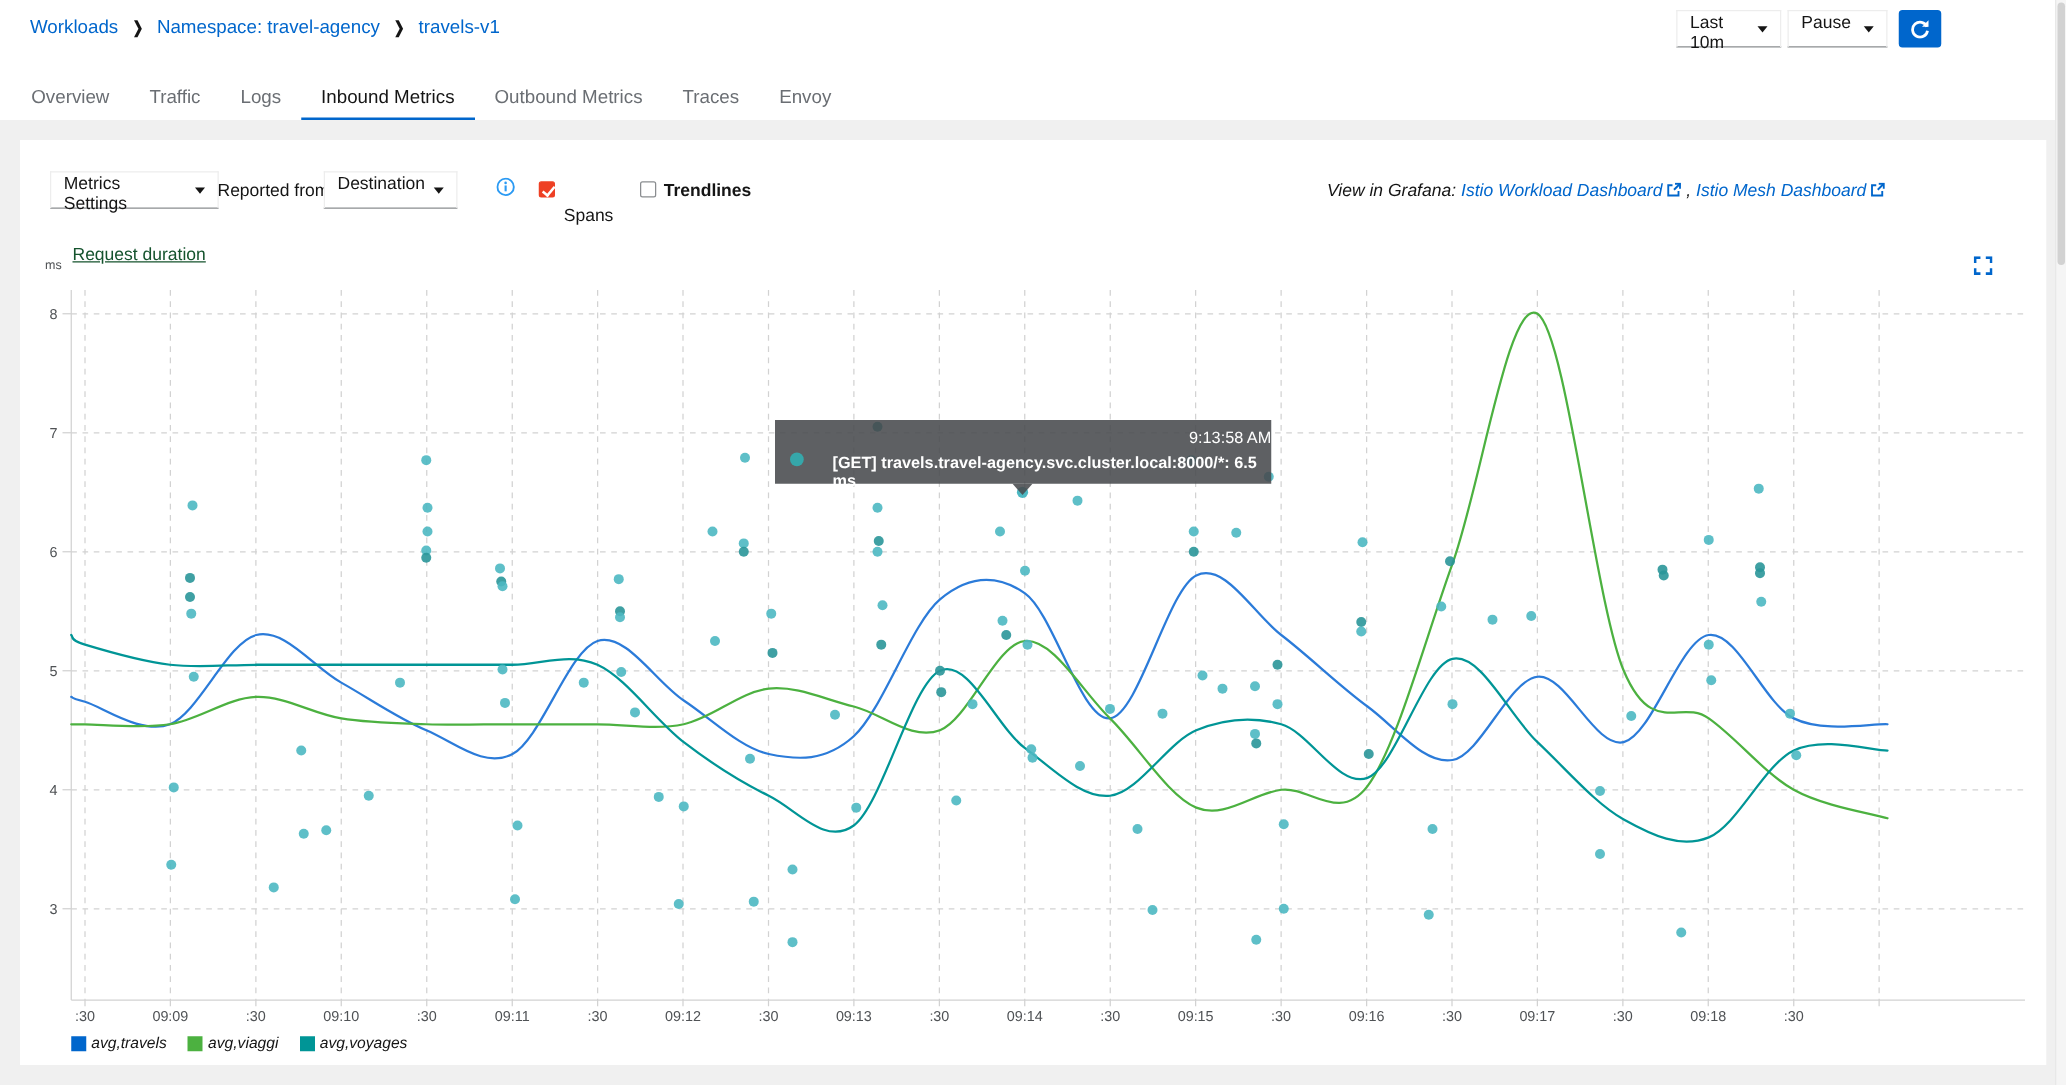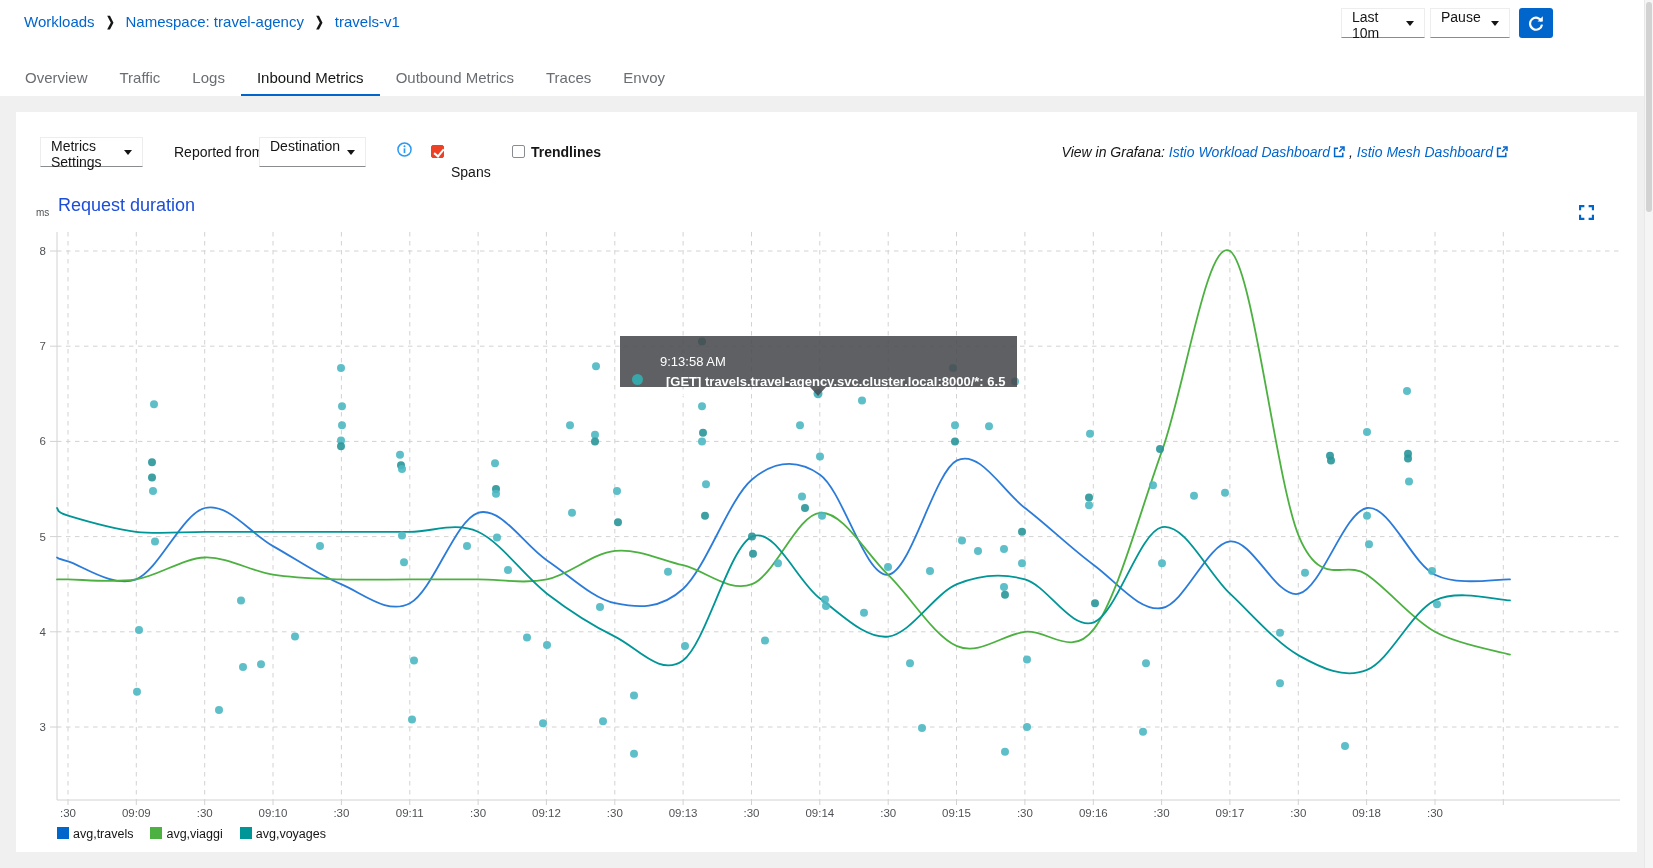--- a/index.html
+++ b/index.html
@@ -28,49 +28,49 @@
   .tabs{position:absolute;left:0;top:63px;right:0;height:33px;display:flex;align-items:flex-end;
     border-bottom:1px solid #d2d2d2;padding-left:9px;background:#fff;}
   .tab{font-size:15px;color:#6a6e73;padding:8px 16px 10px 16px;cursor:pointer;position:relative;}
   .tab.active{color:#151515;}
   .tab.active:after{content:"";position:absolute;left:0;right:0;bottom:-1px;height:3px;background:#0066cc;}
   
   .content-bg{position:absolute;left:0;top:96px;right:0;bottom:0;background:#f0f0f0;}
   .card{position:absolute;left:16px;top:112px;right:16px;bottom:16px;background:#ffffff;}
   
   .toolbar-label{position:absolute;font-size:14px;color:#151515;}
-  .sel-metrics{position:absolute;left:40px;top:137px;width:103px;}
+  .sel-metrics{position:absolute;left:40px;top:137px;width:135px;}
   .lbl-reported{left:174px;top:144px;}
   .sel-dest{position:absolute;left:259px;top:137px;width:107px;}
   .info-icon{position:absolute;left:397px;top:142px;width:15px;height:15px;cursor:pointer;}
   .cb{position:absolute;width:13px;height:13px;border:1px solid #8a8d90;background:#fff;border-radius:2px;
     top:145px;cursor:pointer;box-sizing:border-box;}
   .cb.checked{background:#ee4024;border-color:#ee4024;}
   .cb.checked:after{content:"";position:absolute;left:3.5px;top:0.5px;width:4px;height:8px;
     border:solid #fff;border-width:0 2px 2px 0;transform:rotate(40deg);}
   .cb-spans{left:431px;}  .lbl-spans{left:451px;top:144px;margin-top:20px;}
   .cb-trend{left:512px;}  .lbl-trend{left:531px;top:144px;font-weight:bold;}
   .grafana{position:absolute;right:145px;top:144px;font-size:14px;color:#151515;display:flex;align-items:flex-end;gap:4px;font-style:italic;}
   .g-link{color:#0066cc;cursor:pointer;display:inline-flex;align-items:center;gap:3px;}
   
-  .chart-title{position:absolute;left:58px;top:195px;font-size:18px;color:#1d4ed8;}
+  .chart-title{position:absolute;left:58px;top:195px;font-size:14px;color:#14532d;text-decoration:underline;}
   .y-unit{position:absolute;left:36px;top:207px;font-size:10px;color:#4f5255;}
   .expand-icon{position:absolute;left:1579px;top:205px;width:15px;height:15px;cursor:pointer;}
   #plot{position:absolute;left:0;top:0;width:1653px;height:868px;z-index:2;}
   
   .tooltip{position:absolute;left:620px;top:336px;width:397px;height:51px;z-index:3;
     background:rgba(72,74,77,0.88);color:#fff;font-size:13px;}
-  .tt-title{text-align:left;margin-top:18px;padding-left:40px;}
+  .tt-title{text-align:right;margin-top:6px;}
   .tt-row{display:flex;align-items:flex-start;margin:5px 0 0 12px;gap:23px;font-weight:bold;}
   .tt-dot{width:11px;height:11px;border-radius:50%;flex:0 0 auto;}
   .tt-caret{position:absolute;left:190px;top:51px;width:0;height:0;
     border-left:8px solid transparent;border-right:8px solid transparent;border-top:9px solid rgba(72,74,77,0.88);}
   
   .legend{position:absolute;left:57px;top:827px;display:flex;align-items:center;gap:17px;z-index:2;font-size:12.5px;color:#151515;}
-  .leg-item{display:flex;align-items:flex-start;gap:4px;cursor:pointer;}
+  .leg-item{display:flex;align-items:flex-end;gap:4px;cursor:pointer;font-style:italic;}
   .leg-sq{width:12px;height:12px;}
   
   .scrollbar{position:absolute;right:0;top:0;bottom:0;width:8px;background:#f5f5f5;border-left:1px solid #e8e8e8;z-index:5;}
   .scroll-thumb{position:absolute;right:1px;top:2px;width:6px;height:210px;background:#d2d2d2;border-radius:3px;}
 </style>
 </head>
 <body>
 
 <div class="breadcrumb">
   <a class="crumb">Workloads</a>

